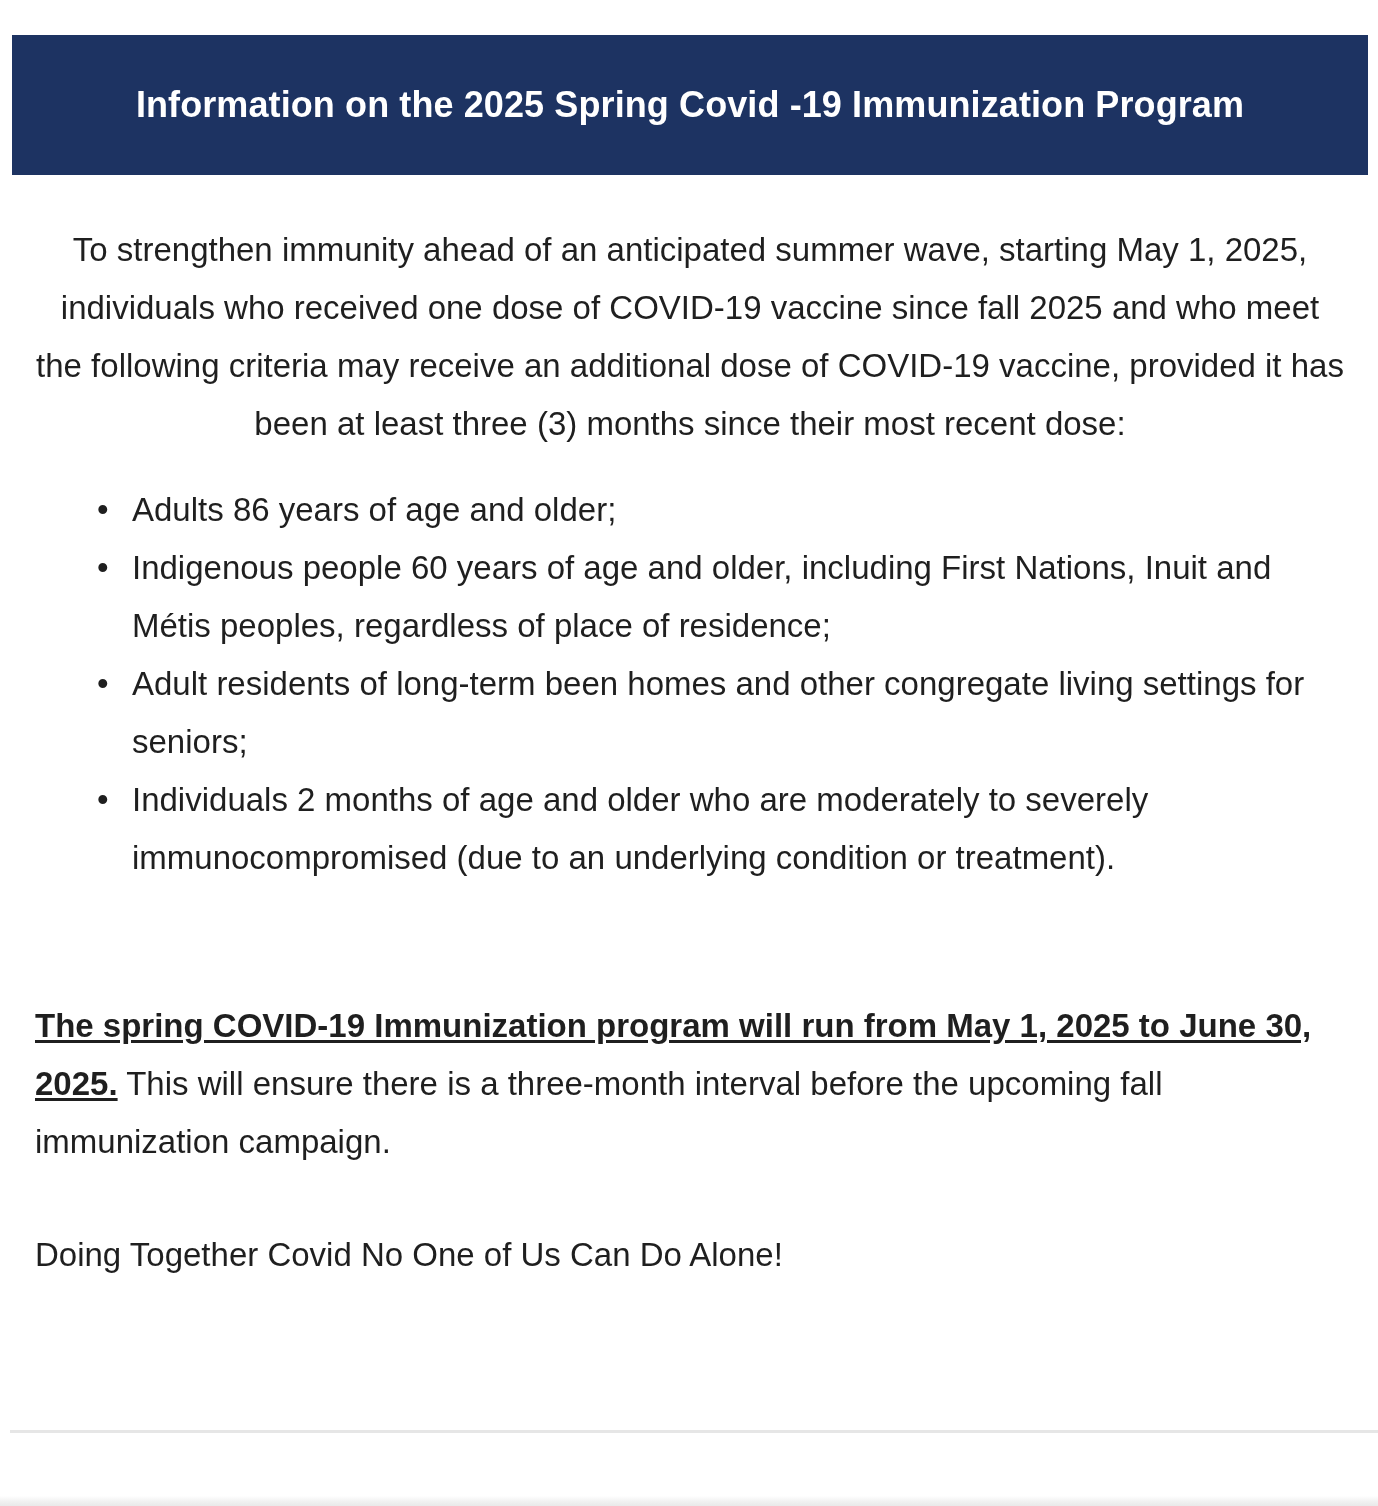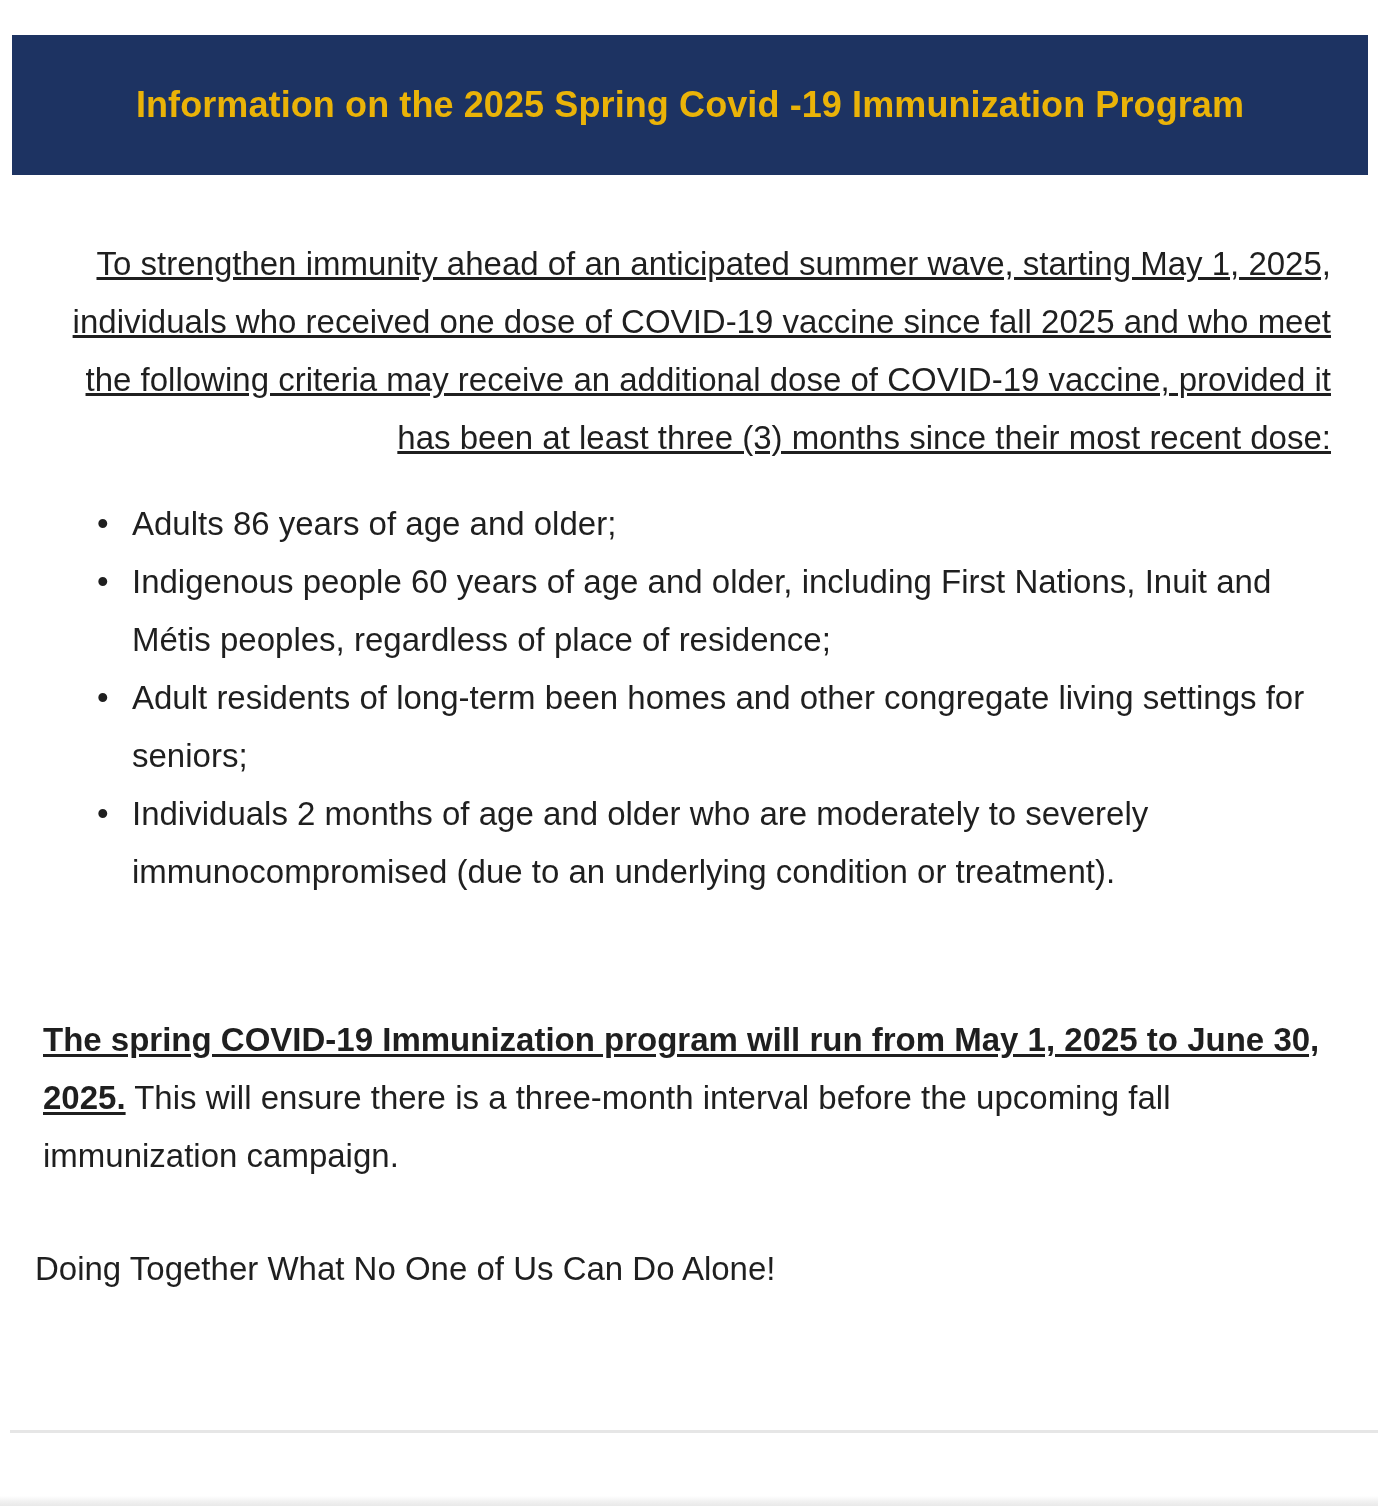--- a/index.html
+++ b/index.html
@@ -30,44 +30,43 @@
     top: 35px;
     width: 1356px;
     height: 140px;
     background: #1d3362;
     display: flex;
     align-items: center;
     justify-content: center;
     box-sizing: border-box;
   }
   .banner-title {
-    color: #eab308;
+    color: #ffffff;
     font-size: 36px;
     font-weight: bold;
     letter-spacing: 0.1px;
     line-height: 1.2;
     text-align: center;
     white-space: nowrap;
   }
 
   
   .content {
     position: absolute;
     left: 35px;
     top: 221px;
     width: 1310px;
     color: #1f1f1f;
     font-size: 33px;
     line-height: 58px;
   }
 
   .intro {
-    margin: 14px;
-    text-align: right;
-    text-decoration: underline;
+    margin: 0;
+    text-align: center;
   }
 
   .criteria-list {
     margin: 28px 0 0 0;
     padding: 0 0 0 0;
     list-style: none;
   }
   .criteria-list li {
     position: relative;
     padding-left: 97px;
@@ -78,21 +77,21 @@
     left: 62px;
     top: 0;
     line-height: 58px;
     font-size: 33px;
   }
   .criteria-list li .item-text {
     display: block;
   }
 
   .program-dates {
-    margin: 110px 0 0 8px;
+    margin: 110px 0 0 0;
   }
   .program-dates .emphasis {
     font-weight: bold;
     text-decoration: underline;
     text-underline-offset: 3px;
   }
 
   .tagline {
     margin: 55px 0 0 0;
   }
@@ -144,20 +143,20 @@
         <span class="item-text">Adult residents of long-term been homes and other congregate living settings for seniors;</span>
       </li>
       <li>
         <span class="bullet">•</span>
         <span class="item-text">Individuals 2 months of age and older who are moderately to severely immunocompromised (due to an underlying condition or treatment).</span>
       </li>
     </ul>
 
     <p class="program-dates"><span class="emphasis">The spring COVID-19 Immunization program will run from May 1, 2025 to June 30, 2025.</span><span> This will ensure there is a three-month interval before the upcoming fall immunization campaign.</span></p>
 
-    <p class="tagline">Doing Together What No One of Us Can Do Alone!</p>
+    <p class="tagline">Doing Together Covid No One of Us Can Do Alone!</p>
 
   </div>
 
   <div class="divider"></div>
   <div class="bottom-band"></div>
 
 </div>
 
 </body></html>

